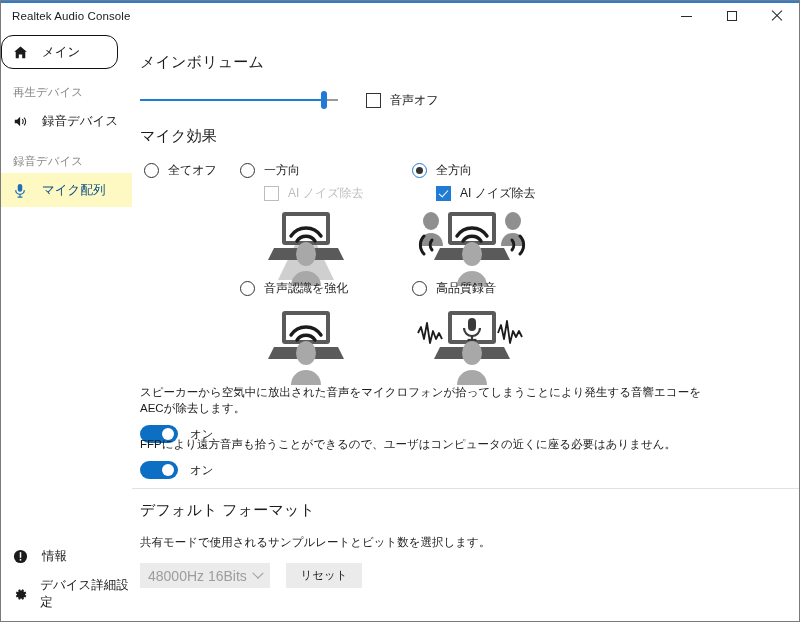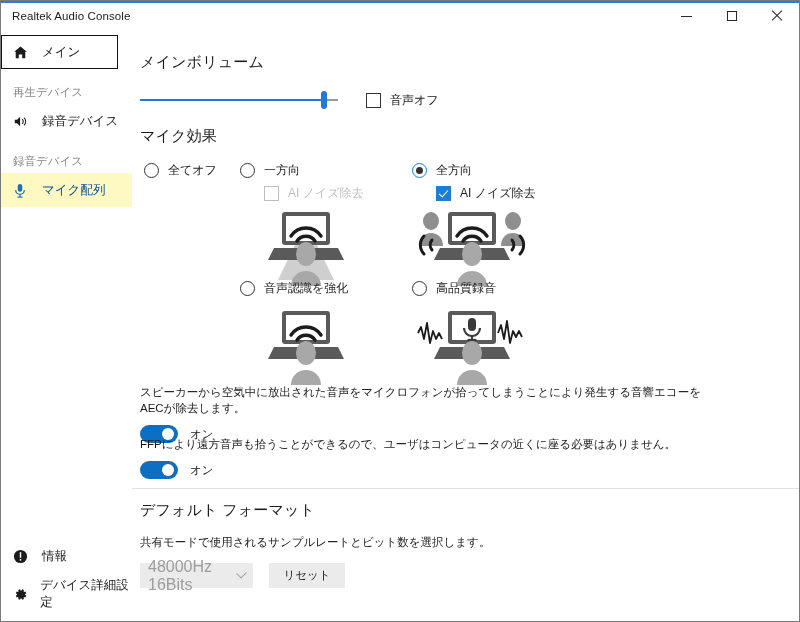--- a/index.html
+++ b/index.html
@@ -94,20 +94,21 @@
     align-items: center;
     justify-content: flex-start;
     margin-right: 9px;
     color: #1b1b1b;
   }
   .nav-item.focused {
     outline: 1px solid #111;
     outline-offset: -1px;
     width: 117px;
     margin-top: 4px;
+    border-radius: 12px;
   }
   .nav-item.selected {
     background: #fef9c3;
     color: #0b4e86;
   }
   .nav-item.selected .ic { color: #1f6fb8; }
   .nav-group-label {
     font-size: 11.5px;
     color: #8a8a8a;
     padding-left: 12px;
@@ -233,28 +234,28 @@
   .hr {
     height: 1px;
     background: #e2e2e2;
     margin-top: 18px;
     margin-right: 117px;
   }
 
   
   .fmt-row { display: flex; align-items: center; margin-top: 13px; }
   .select {
-    width: 113px; height: 25px;
+    width: 130px; height: 25px;
     background: #ebebeb;
     border: none;
     display: flex;
     align-items: center;
     padding: 0 8px;
     box-sizing: border-box;
-    font-size: 16px;
+    font-size: 14px;
     color: #9d9d9d;
     position: relative;
   }
   .select .chev {
     margin-left: auto;
     width: 7px; height: 7px;
     border-right: 1.3px solid #9d9d9d;
     border-bottom: 1.3px solid #9d9d9d;
     transform: rotate(45deg) translate(-2px,-2px);
   }

